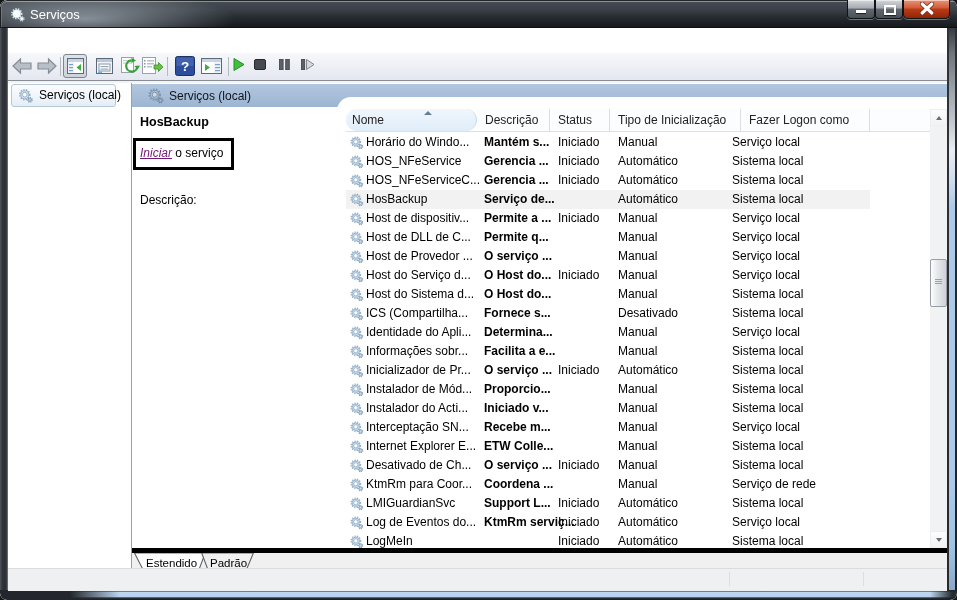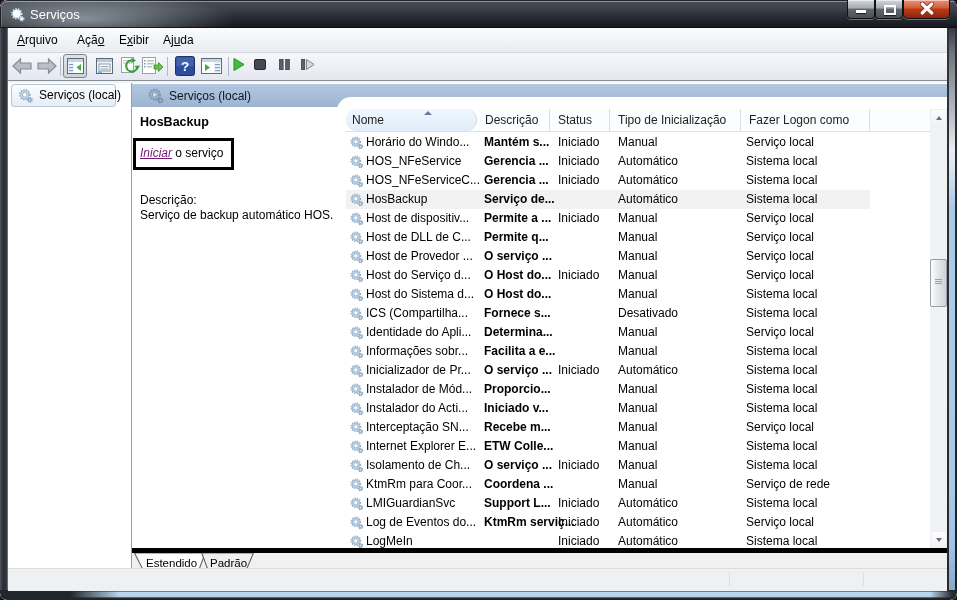--- a/index.html
+++ b/index.html
@@ -91,21 +91,21 @@
   .hcell{position:absolute;top:0;height:22px;border-right:1px solid #dbdfe3;
      background:#fcfdfe;box-sizing:border-box;padding:4px 0 0 8px;color:#222;}
   #hc0{left:0;width:131px;background:linear-gradient(#f0f7fd,#dfedfa);border-right:1px solid #cadbea;padding-left:6px;border-radius:11px;}
   #hcf{border-right:none;background:#fcfdfe;}
   #hline{position:absolute;left:214px;top:48px;width:584px;height:1px;background:#dde1e6;}
 
   
   #lrows{position:absolute;left:214px;top:50px;width:584px;}
   .row{position:relative;height:19px;}
   .row span{position:absolute;top:2px;white-space:nowrap;}
-  .c0{left:20px;} .c1{left:138px;font-weight:bold;} .c2{left:212px;} .c3{left:272px;} .c4{left:400px;text-align:right;}
+  .c0{left:20px;} .c1{left:138px;font-weight:bold;} .c2{left:212px;} .c3{left:272px;} .c4{left:386px;text-align:right;}
   .row svg{position:absolute;left:3px;top:2px;}
   #hlrow{position:absolute;left:214px;top:107px;width:524px;height:19px;background:#f2f2f2;}
 
   
   #vsb{position:absolute;left:798px;top:26px;width:17px;height:439px;background:#f1f2f4;}
   .sbtn{position:absolute;left:0;width:17px;height:17px;background:linear-gradient(#fcfcfd,#f0f2f4);
      border:1px solid #eceeef;box-sizing:border-box;}
   #thumb{position:absolute;left:0;top:150px;width:17px;height:48px;
      border:1px solid #979ea8;border-radius:2px;box-sizing:border-box;
      background:linear-gradient(90deg,#fdfdfd,#e4e7ea 45%,#ced3d9);}
@@ -155,26 +155,20 @@
       <path d="M2.2 2 L11.8 11 M11.8 2 L2.2 11" stroke="#ffffff" stroke-width="3.1" stroke-linecap="round" fill="none"></path>
     </svg>
   </div>
 
   <div id="bleft" class="abs"></div>
   <div id="bright" class="abs"></div>
     <div id="brightL" class="abs"></div>
     <div id="brightR" class="abs"></div>
   <div id="bbottom" class="abs"></div>
 
-  <div id="menubar" class="abs">
-    <span style="left:9px"><span class="u">A</span>rquivo</span>
-    <span style="left:69px">Açã<span class="u">o</span></span>
-    <span style="left:111px">E<span class="u">x</span>ibir</span>
-    <span style="left:155px">Aj<span class="u">u</span>da</span>
-  </div>
 
   <div id="toolbar" class="abs">
 
     <svg style="position:absolute;left:3px;top:4px" width="22" height="18" viewBox="0 0 22 18">
       <path d="M9.5 2 L2 9 L9.5 16 L9.5 12 L20 12 L20 6 L9.5 6 Z" fill="#b9bfc7" stroke="#858d97" stroke-width="1.2"></path>
     </svg>
 
     <svg style="position:absolute;left:28px;top:4px" width="22" height="18" viewBox="0 0 22 18">
       <path d="M12.5 2 L20 9 L12.5 16 L12.5 12 L2 12 L2 6 L12.5 6 Z" fill="#b9bfc7" stroke="#858d97" stroke-width="1.2"></path>
     </svg>
@@ -275,21 +269,20 @@
           <use href="#gear" transform="translate(8.5,8.5) scale(1.0)"></use>
         </svg>
       <span>Serviços (local)</span>
     </div>
     <div id="listbox"></div>
 
     <div id="hbname">HosBackup</div>
     <div id="startbox"></div>
     <div id="startline"><a>Iniciar</a> o serviço</div>
     <div id="descr1">Descrição:</div>
-    <div id="descr2">Serviço de backup automático HOS.</div>
 
     <div id="lheader">
       <div id="hc0" class="hcell" style="left:0;width:131px">Nome
         <div style="position:absolute;left:78px;top:2px;width:0;height:0;border-left:4px solid transparent;border-right:4px solid transparent;border-bottom:4px solid #667f99"></div>
       </div>
       <div class="hcell" style="left:131px;width:73px">Descrição</div>
       <div class="hcell" style="left:204px;width:60px">Status</div>
       <div class="hcell" style="left:264px;width:131px">Tipo de Inicialização</div>
       <div class="hcell" style="left:395px;width:129px">Fazer Logon como</div>
       <div class="hcell" id="hcf" style="left:524px;width:60px"></div>
@@ -465,21 +458,21 @@
           <span class="c0">Internet Explorer E...</span>
           <span class="c1">ETW Colle...</span>
           <span class="c2"></span>
           <span class="c3">Manual</span>
           <span class="c4">Sistema local</span>
         </div>
     <div class="row">
           <svg width="15" height="15" viewBox="0 0 15 15">
             <use href="#gear" transform="translate(7.5,7.5) scale(0.85)"></use>
           </svg>
-          <span class="c0">Isolamento de Ch...</span>
+          <span class="c0">Desativado de Ch...</span>
           <span class="c1">O serviço ...</span>
           <span class="c2">Iniciado</span>
           <span class="c3">Manual</span>
           <span class="c4">Sistema local</span>
         </div>
     <div class="row">
           <svg width="15" height="15" viewBox="0 0 15 15">
             <use href="#gear" transform="translate(7.5,7.5) scale(0.85)"></use>
           </svg>
           <span class="c0">KtmRm para Coor...</span>

